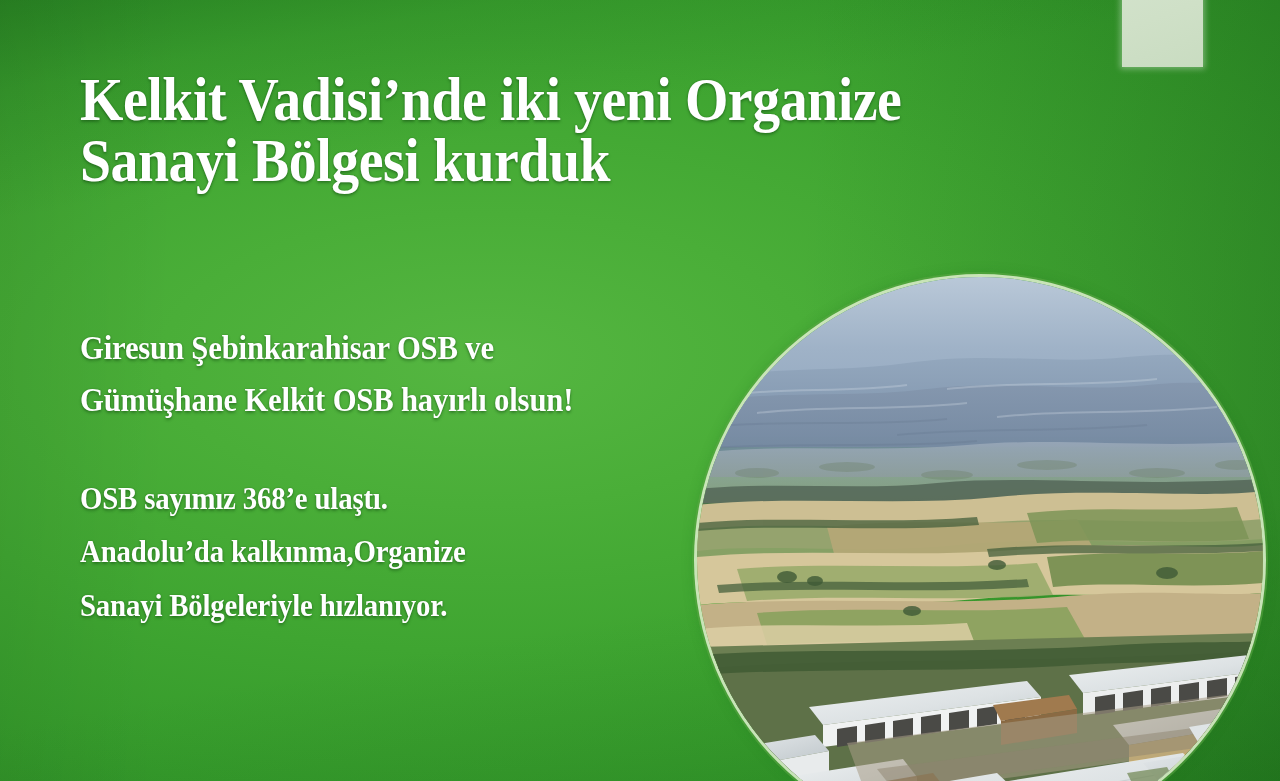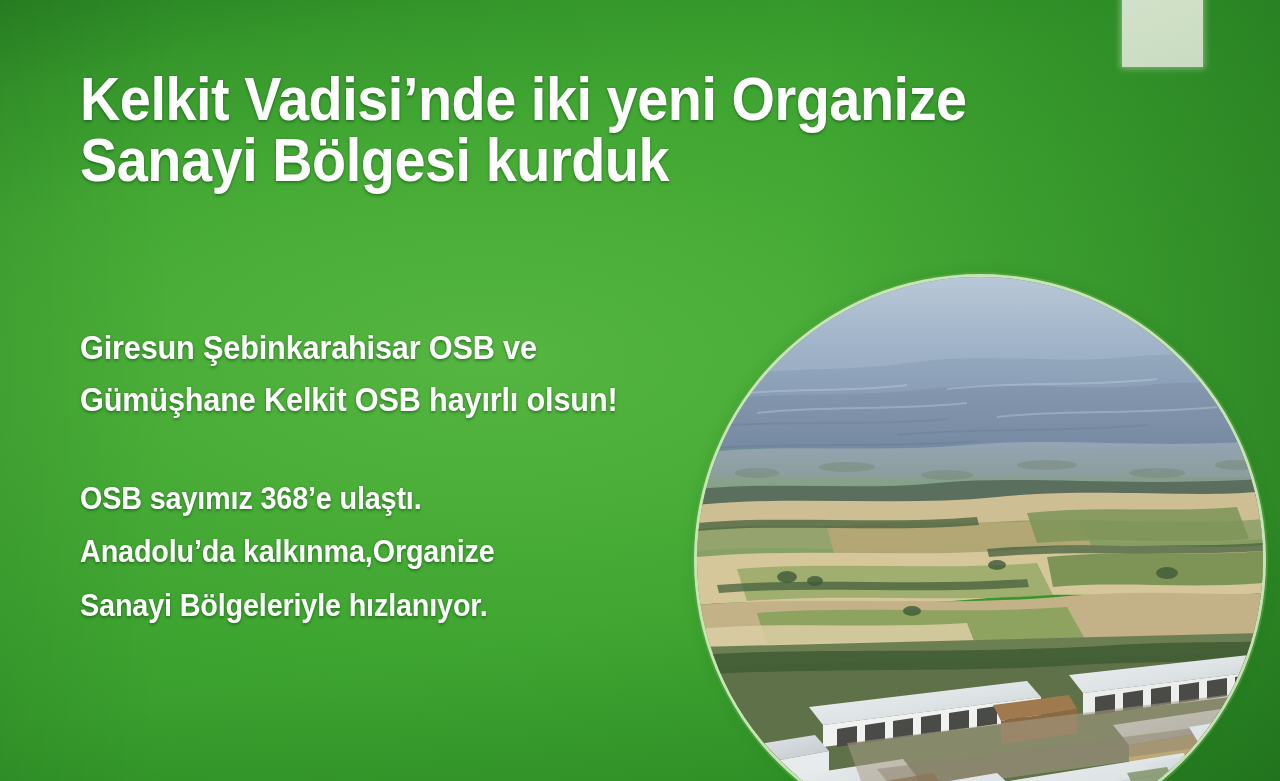--- a/index.html
+++ b/index.html
@@ -6,21 +6,21 @@
   html, body {
     margin: 0;
     padding: 0;
     background: #000;
   }
   #poster {
     position: relative;
     width: 1280px;
     height: 781px;
     overflow: hidden;
-    font-family: Liberation Sans, sans-serif;
+    font-family: Liberation Serif, serif;
     background: #3a9b31;
   }
 
   
   .bg-base {
     position: absolute;
     inset: 0;
     background:
       radial-gradient(115% 85% at 38% 46%,
         #55b641 0%,

